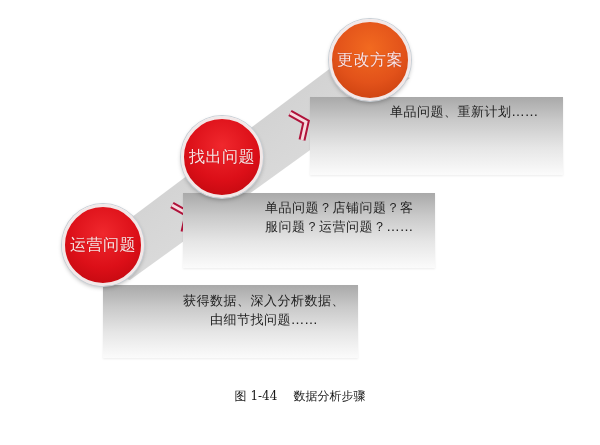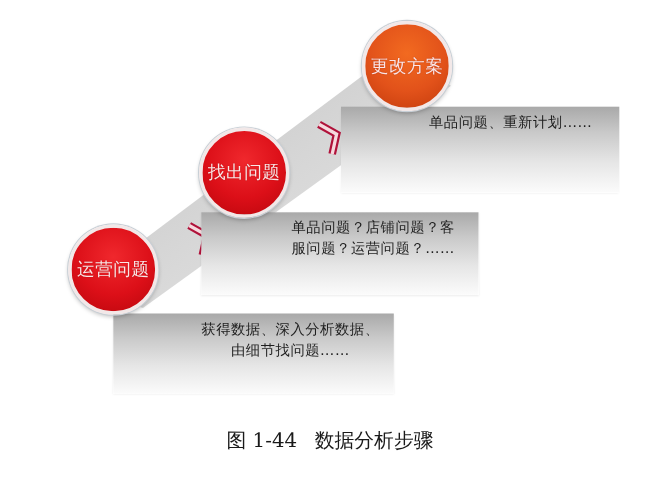--- a/index.html
+++ b/index.html
@@ -33,21 +33,21 @@
     color: #fbe6e6;
     font-size: 16px;
     white-space: nowrap;
     letter-spacing: 0.5px;
     text-shadow: 0 0 1px rgba(120,0,0,0.5);
   }
   .caption {
     position: absolute; left: 0; width: 600px; top: 388px;
     text-align: center;
     font-family: "DejaVu Serif", "Liberation Serif", serif;
-    font-size: 18px; color: #1a1a1a;
+    font-size: 12px; color: #1a1a1a;
   }
   .caption .num { margin-right: 16px; }
 </style>
 </head>
 <body>
 
 <div class="canvas">
 
   <svg class="ribbon" viewBox="0 0 600 445" xmlns="http://www.w3.org/2000/svg">
     <defs>

